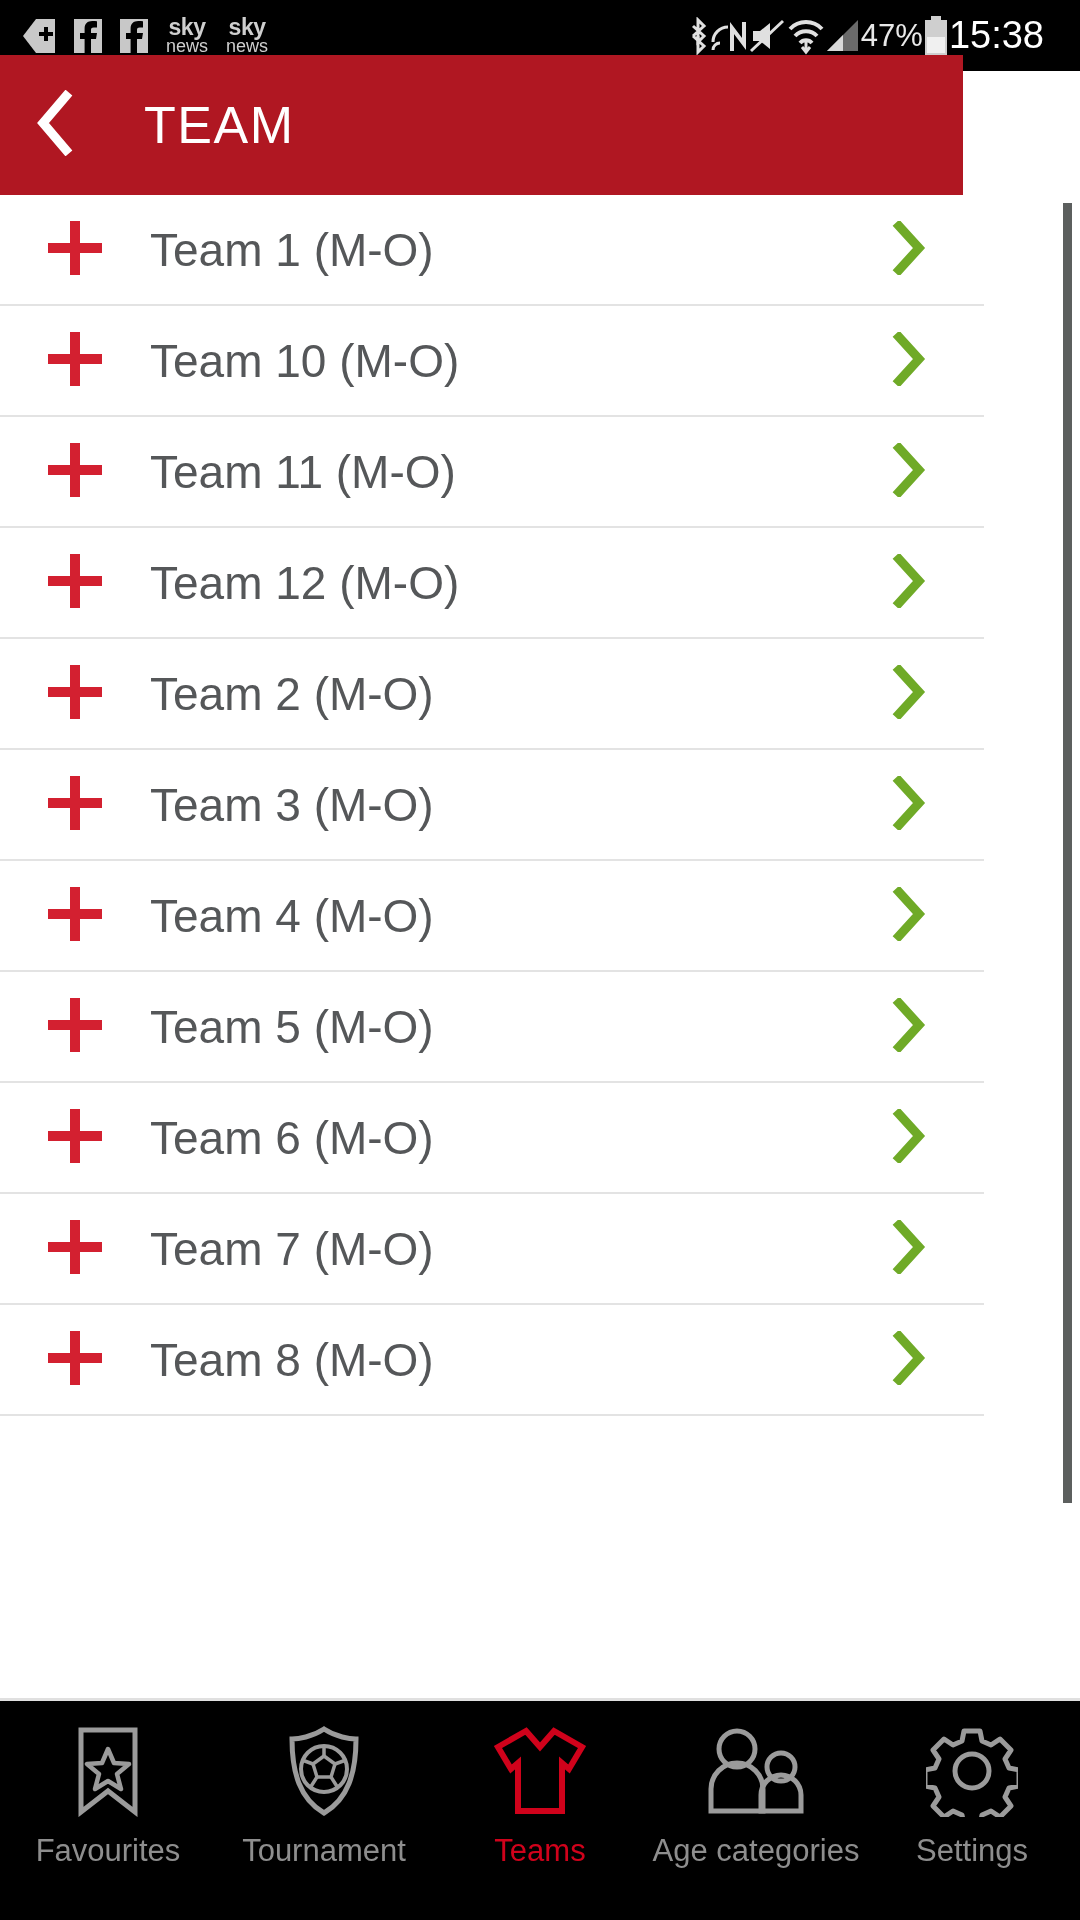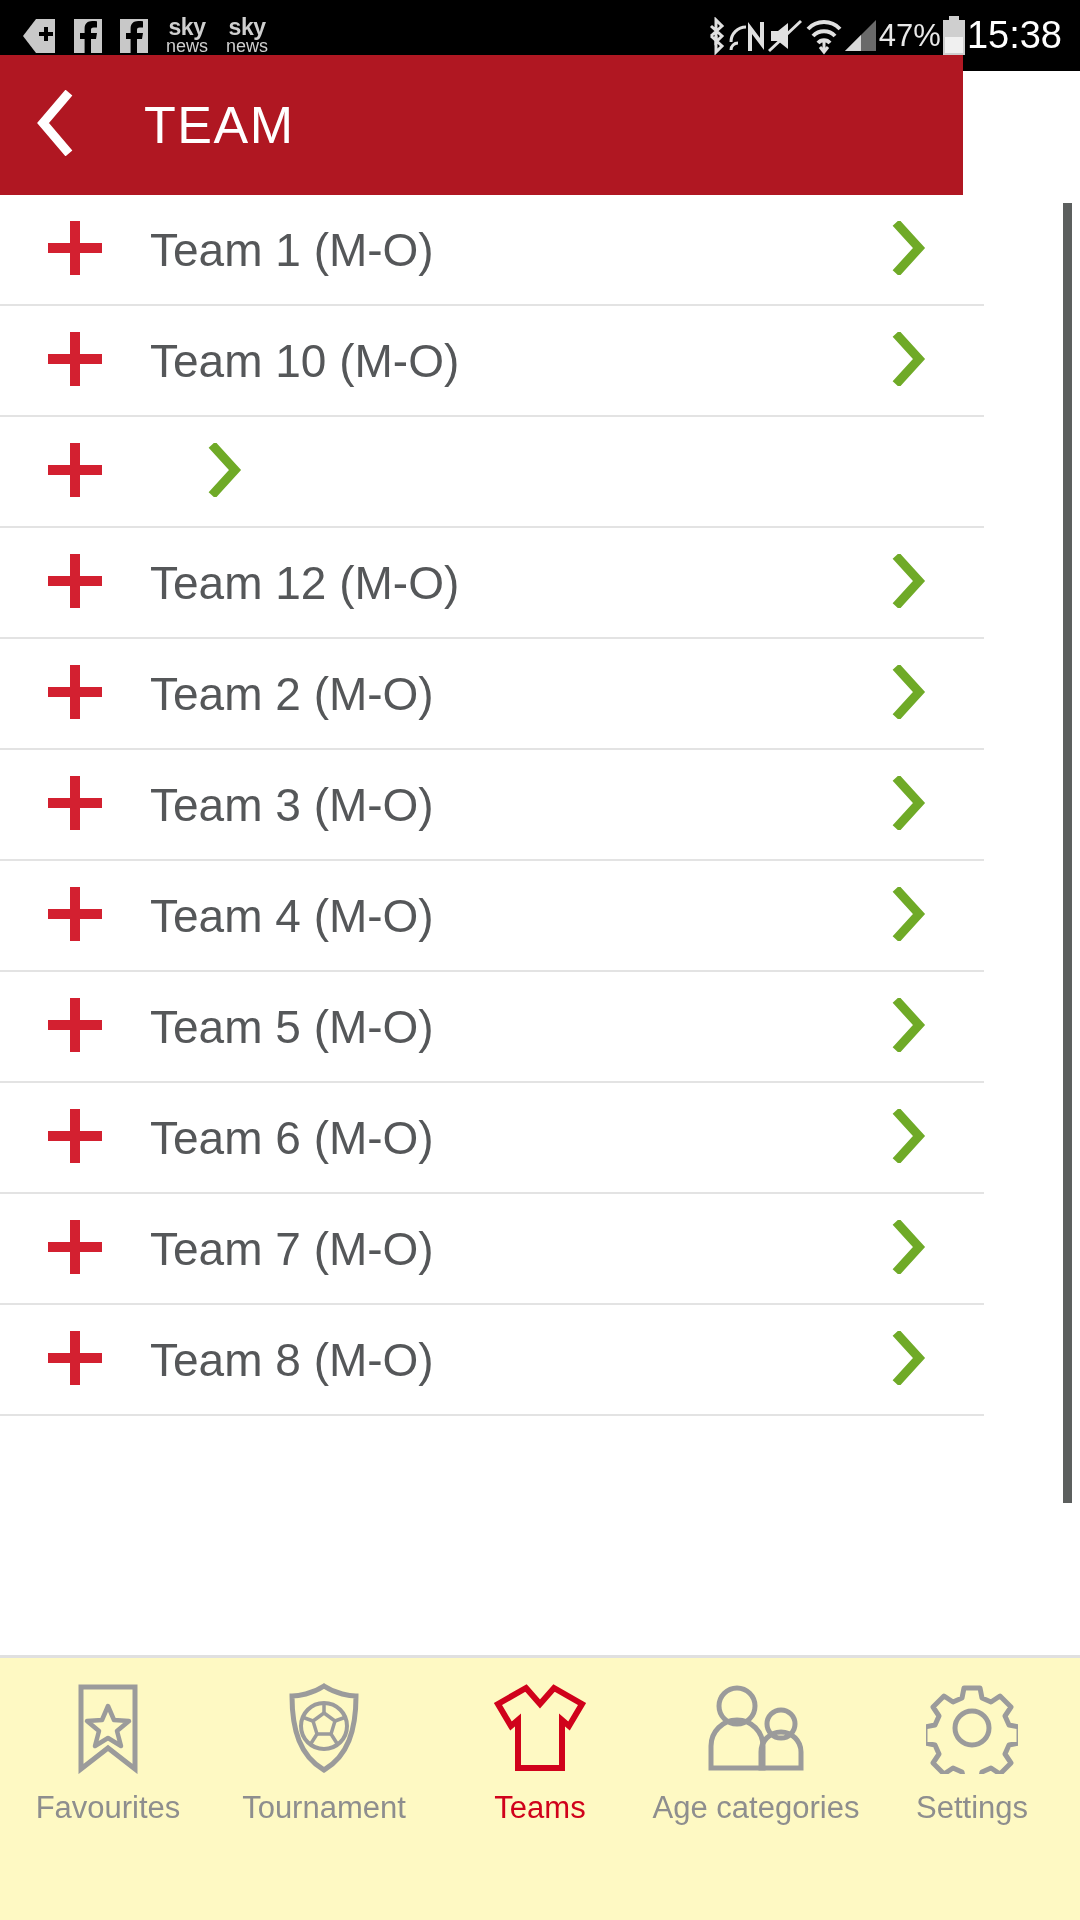--- a/index.html
+++ b/index.html
@@ -11,21 +11,21 @@
   }
   #app { position:relative; width:1080px; height:1920px; background:#fff; }
 
   
   .statusbar {
     position:absolute; top:0; left:0; width:1080px; height:71px;
     background:#000; display:flex; align-items:center;
   }
   .sb-left { display:flex; align-items:center; gap:18px; padding-left:22px; flex:0 0 auto; }
   .sb-spacer { flex:1 1 auto; }
-  .sb-right { display:flex; align-items:center; padding-right:18px; flex:0 0 auto; }
+  .sb-right { display:flex; align-items:center; padding-right:36px; flex:0 0 auto; }
   .sb-ico { display:inline-flex; align-items:center; justify-content:center; }
   .sky {
     display:flex; flex-direction:column; align-items:center;
     line-height:0.9; color:#cfcfcf;
   }
   .sky .s1 { font-size:23px; font-weight:bold; letter-spacing:-0.5px; }
   .sky .s2 { font-size:18px; font-weight:normal; }
   .batt-pct { color:#e8e8e8; font-size:31px; letter-spacing:0px; }
   .clock { color:#ffffff; font-size:38px; letter-spacing:0px;text-align:right; }
 
@@ -60,22 +60,22 @@
   }
   .row-chevron { width:150px; display:flex; align-items:center; justify-content:center; }
 
   .scrollbar {
     position:absolute; top:8px; right:8px; width:9px; height:1300px;
     background:#5c5f5e; border-radius:0px;
   }
 
   
   .tabbar {
-    position:absolute; bottom:0; left:0; width:1080px; height:265px;
-    background:#fef9c3; border-top:3px solid #e0e0e0;
+    position:absolute; bottom:0; left:0; width:1080px; height:222px;
+    background:#000000; border-top:3px solid #e0e0e0;
     display:flex; align-items:flex-start;
   }
   .tab {
     flex:1 1 0; height:225px; display:flex; flex-direction:column;
     align-items:center; justify-content:flex-start; padding-top:22px; cursor:pointer;
   }
   .tab-ico { height:96px; display:flex; align-items:center; justify-content:center; }
   .tab-label { margin-top:14px; font-size:31px; color:#8e8e8e; white-space:nowrap; }
   .tab.active .tab-label { color:#D0021B; }
 </style>
@@ -204,20 +204,21 @@
               </svg></span>
           </div>
         </div>
         <div class="row">
           <div class="row-plus">
             <span><svg width="58" height="58" viewBox="0 0 58 58">
                 <rect x="24" y="2" width="10" height="54" fill="#D32030"></rect>
                 <rect x="2" y="24" width="54" height="10" fill="#D32030"></rect>
               </svg></span>
           </div>
+          <div class="row-label">Team 11 (M-O)</div>
           <div class="row-chevron">
             <span><svg width="36" height="54" viewBox="0 0 36 54">
                 <path d="M8 5 L28 27 L8 49" fill="none" stroke="#6FAA27" stroke-width="9" stroke-linecap="square" stroke-linejoin="miter"></path>
               </svg></span>
           </div>
         </div>
         <div class="row">
           <div class="row-plus">
             <span><svg width="58" height="58" viewBox="0 0 58 58">
                 <rect x="24" y="2" width="10" height="54" fill="#D32030"></rect>

